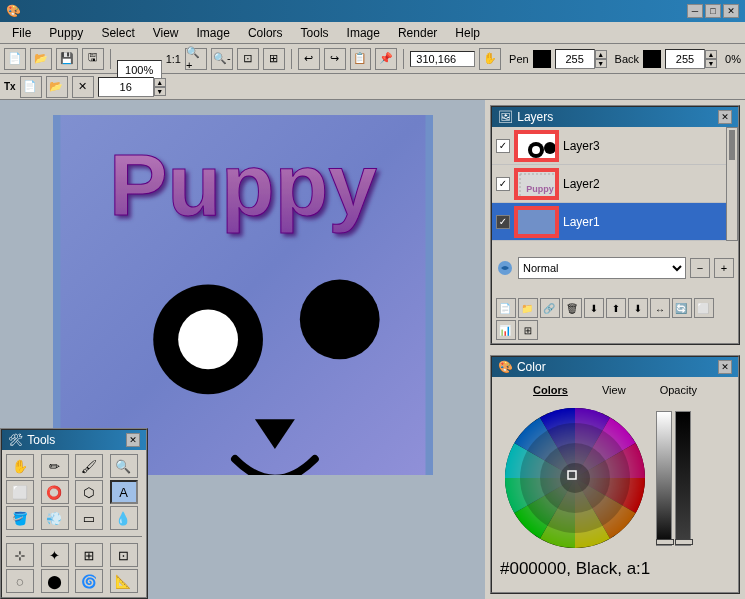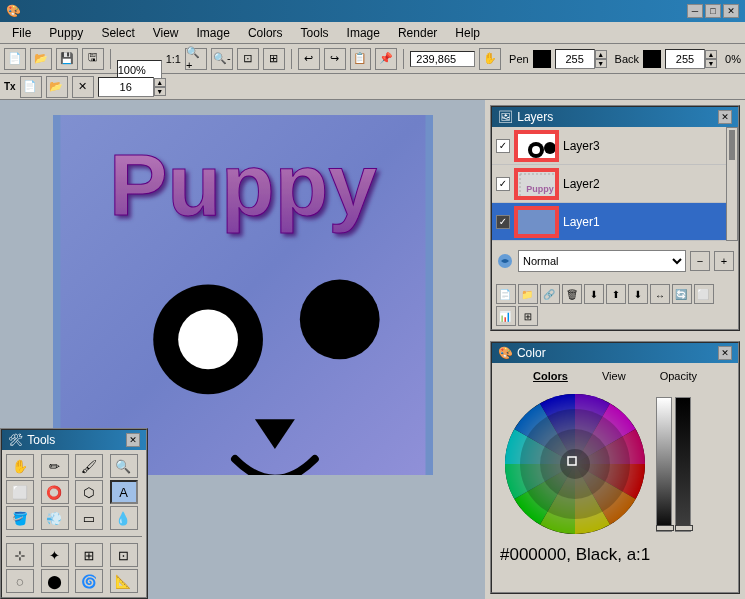--- a/index.html
+++ b/index.html
@@ -12,21 +12,21 @@
     .title-btn { width: 16px; height: 14px; background: #c0c0c0; border: 1px solid #888; display: flex; align-items: center; justify-content: center; font-size: 9px; cursor: pointer; color: black; }
     .title-btn.close { background: #c0c0c0; }
     
     
     .menu-bar { background: #d4d0c8; border-bottom: 1px solid #808080; display: flex; align-items: center; height: 22px; padding: 0 4px; gap: 2px; }
     .menu-item { padding: 2px 8px; cursor: pointer; font-size: 12px; }
     
     
     .toolbar { background: #d4d0c8; border-bottom: 1px solid #808080; display: flex; align-items: center; height: 30px; padding: 2px 4px; gap: 4px; }
     .toolbar-btn { width: 22px; height: 22px; background: #d4d0c8; border: 1px solid #808080; display: flex; align-items: center; justify-content: center; cursor: pointer; font-size: 11px; }
-    .toolbar-input { width: 45px; height: 20px; border: 1px inset #808080; background: white; font-size: 11px; text-align: left; margin-top: 22px; }
+    .toolbar-input { width: 45px; height: 20px; border: 1px inset #808080; background: white; font-size: 11px; text-align: center; margin-top: 22px; }
     .zoom-label { font-size: 11px; }
     .toolbar-separator { width: 1px; height: 20px; background: #808080; margin: 0 2px; }
     .coord-display { background: white; border: 1px inset #808080; padding: 1px 5px; font-size: 11px; width: 65px; }
     .pen-label { font-size: 11px; margin-left: 4px; }
     .color-swatch { width: 18px; height: 18px; border: 1px solid #000; background: black; }
     .num-input { width: 40px; height: 20px; border: 1px inset #808080; background: white; font-size: 11px; text-align: center; }
     .spin-btns { display: flex; flex-direction: column; }
     .spin-btn { width: 12px; height: 9px; background: #d4d0c8; border: 1px solid #808080; font-size: 7px; display: flex; align-items: center; justify-content: center; cursor: pointer; line-height: 1; }
     
     
@@ -47,21 +47,21 @@
     .panel-title-bar { background: linear-gradient(to right, #1a5276, #2980b9); color: white; padding: 2px 6px; display: flex; align-items: center; justify-content: space-between; height: 20px; font-size: 12px; }
     .panel-close { background: #c0c0c0; border: 1px solid #888; width: 14px; height: 14px; display: flex; align-items: center; justify-content: center; font-size: 9px; cursor: pointer; color: black; }
     .layer-row { display: flex; align-items: center; padding: 2px 4px; border-bottom: 1px solid #c0c0c0; gap: 4px; cursor: pointer; height: 38px; }
     .layer-row.selected { background: #316ac5; color: white; }
     .layer-check { width: 14px; height: 14px; border: 1px solid #808080; background: white; display: flex; align-items: center; justify-content: center; font-size: 10px; }
     .layer-thumb { width: 45px; height: 32px; background: #ddd; border: 4px solid #ef4444; overflow: hidden; position: relative; }
     .layer-name { font-size: 12px; flex: 1; }
     .layer-scrollbar { width: 12px; background: #d4d0c8; border: 1px solid #808080; }
     
     
-    .blend-row { display: flex; align-items: center; padding: 9px 4px; gap: 4px; }
+    .blend-row { display: flex; align-items: center; padding: 16px 4px; gap: 4px; }
     .blend-select { flex: 1; height: 22px; font-size: 11px; border: 1px solid #808080; background: white; }
     .blend-btn { width: 20px; height: 20px; background: #d4d0c8; border: 1px solid #808080; display: flex; align-items: center; justify-content: center; font-size: 11px; cursor: pointer; }
     
     
     .layer-toolbar { display: flex; align-items: center; padding: 3px 4px; gap: 2px; flex-wrap: wrap; }
     .layer-tool-btn { width: 20px; height: 20px; background: #d4d0c8; border: 1px solid #808080; display: flex; align-items: center; justify-content: center; font-size: 10px; cursor: pointer; }
     
     
     .color-panel { background: #d4d0c8; border: 2px ridge #808080; margin: 5px; flex: 1; }
     .color-panel-content { padding: 4px; }
@@ -127,21 +127,21 @@
   <div class="toolbar-btn">🔍+</div>
   <div class="toolbar-btn">🔍-</div>
   <div class="toolbar-btn">⊡</div>
   <div class="toolbar-btn">⊞</div>
   <div class="toolbar-separator"></div>
   <div class="toolbar-btn">↩</div>
   <div class="toolbar-btn">↪</div>
   <div class="toolbar-btn">📋</div>
   <div class="toolbar-btn">📌</div>
   <div class="toolbar-separator"></div>
-  <div class="coord-display">239,865</div>
+  <div class="coord-display">310,166</div>
   <div class="toolbar-btn">✋</div>
   <span class="pen-label">Pen</span>
   <div class="color-swatch" style="background:black;"></div>
   <div style="display:flex;align-items:center;">
     <input class="num-input" value="255" style="">
     <div class="spin-btns">
         <div class="spin-btn">▲</div>
         <div class="spin-btn">▼</div>
       </div>
   </div>

